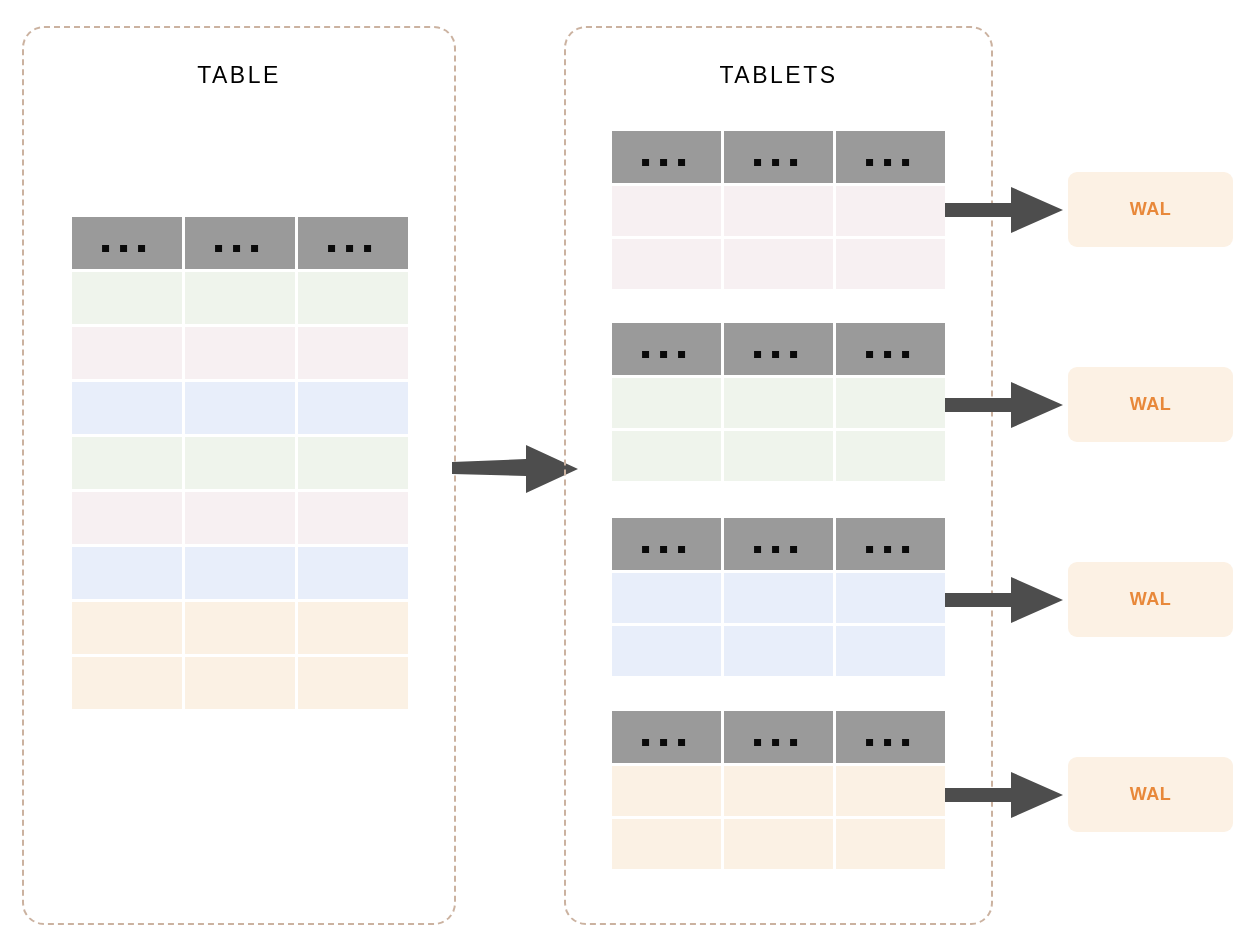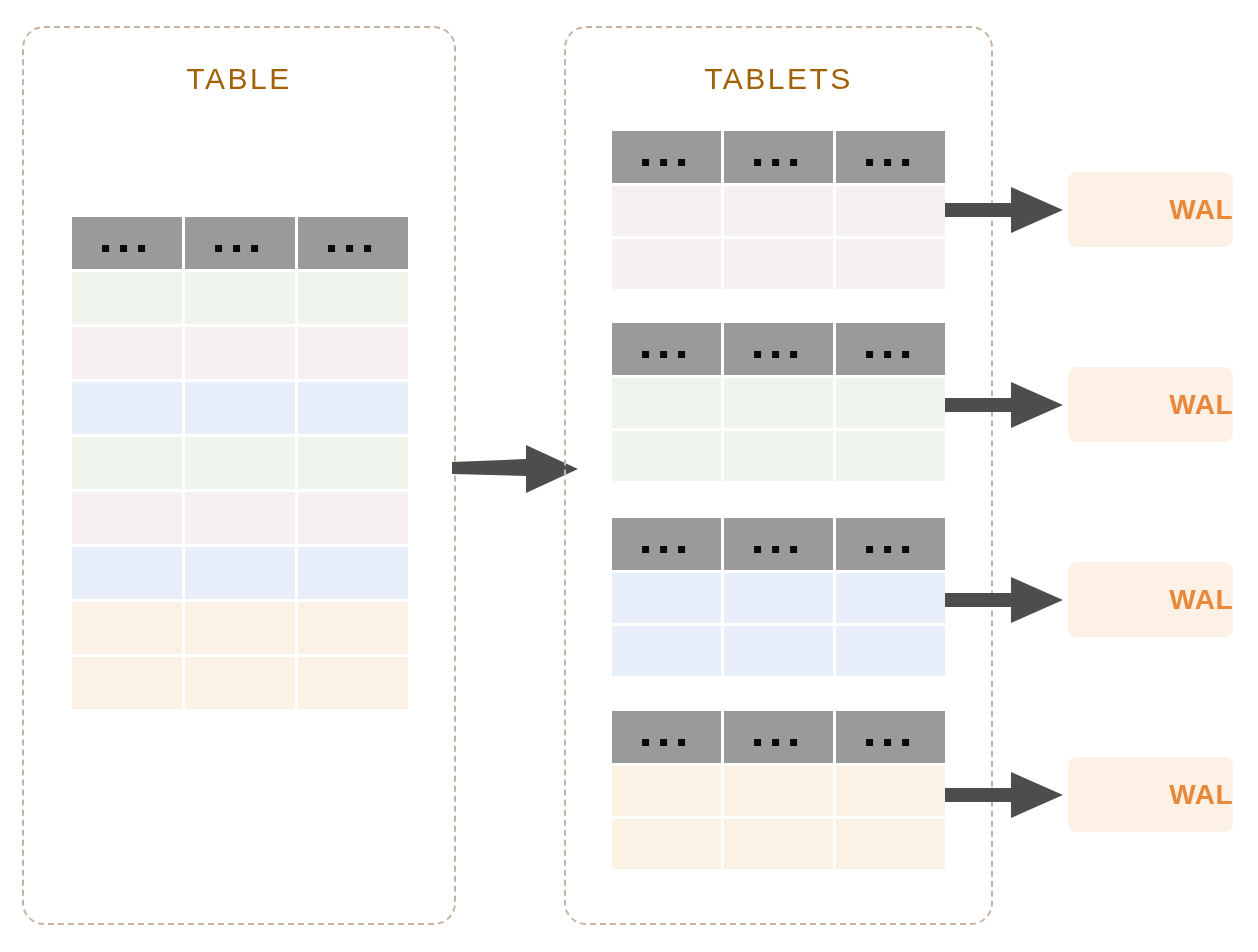--- a/index.html
+++ b/index.html
@@ -27,24 +27,24 @@
     border-radius: 22px;
     box-sizing: border-box;
     background: transparent;
   }
   .panel-title {
     position: absolute;
     top: 34px;
     left: 0;
     width: 100%;
     text-align: center;
-    font-size: 30px;
+    font-size: 23px;
     font-weight: 400;
     letter-spacing: 2.5px;
-    color: #a16207;
+    color: #000000;
     font-family: "Liberation Sans", sans-serif;
   }
 
   
   .grid {
     position: absolute;
     display: flex;
     flex-direction: column;
     gap: 3px;
   }
@@ -80,24 +80,24 @@
     position: absolute;
   }
 
   
   .wal {
     position: absolute;
     background: #fcf1e4;
     border-radius: 9px;
     display: flex;
     align-items: center;
-    justify-content: flex-end;
+    justify-content: center;
     color: #e8883a;
     font-weight: bold;
-    font-size: 28px;
+    font-size: 18px;
     letter-spacing: 0.5px;
     font-family: "Liberation Sans", sans-serif;
   }
 </style>
 </head>
 <body>
 
 <div id="canvas">
 
   <div class="panel" style="left:22px; top:26px; width:434px; height:899px;">

